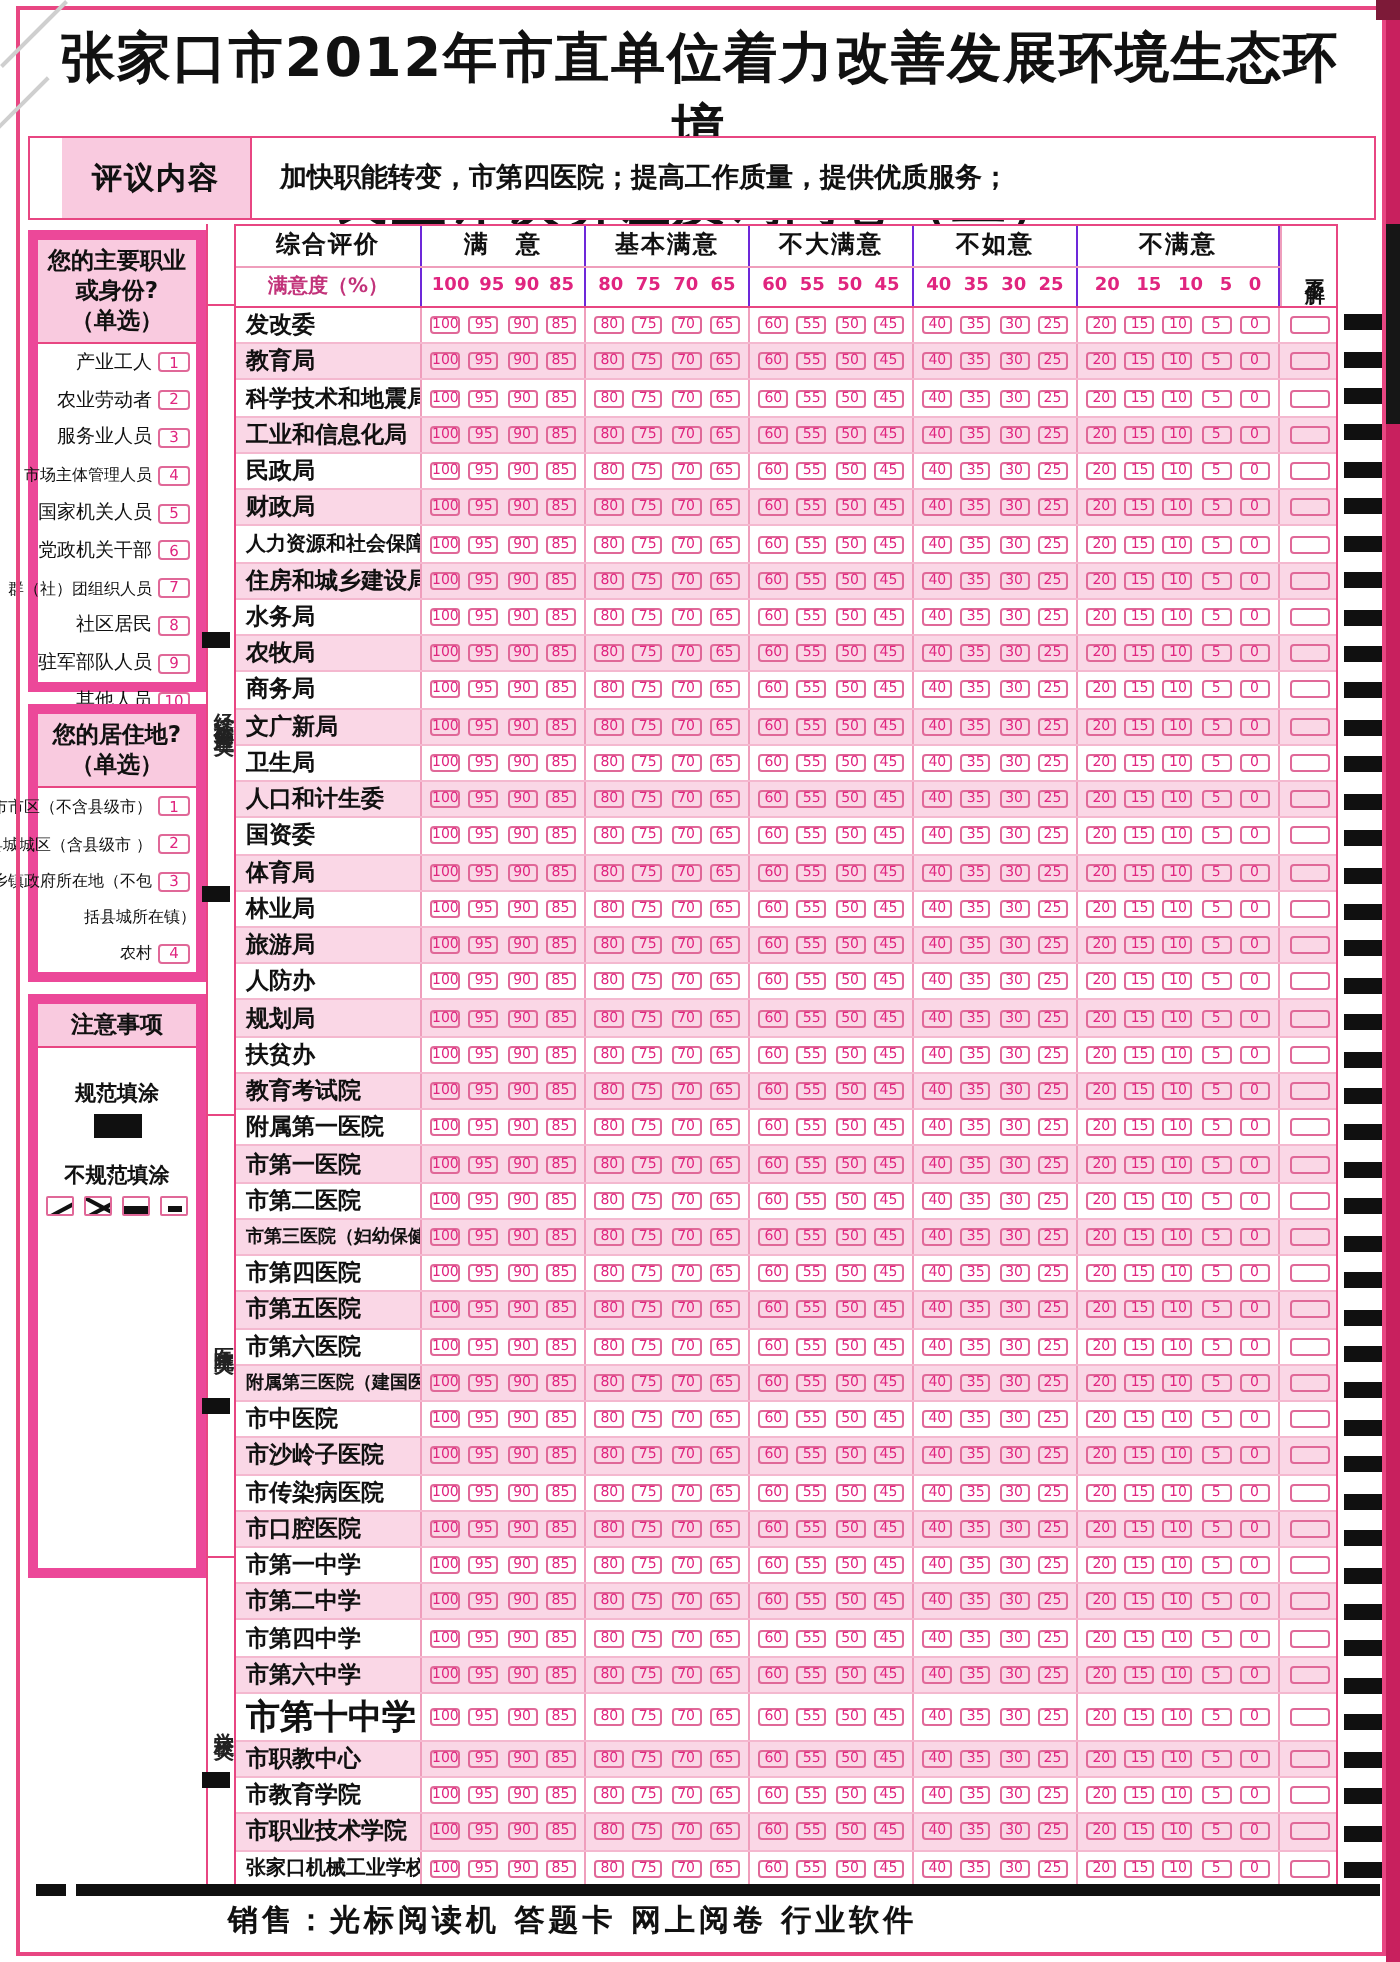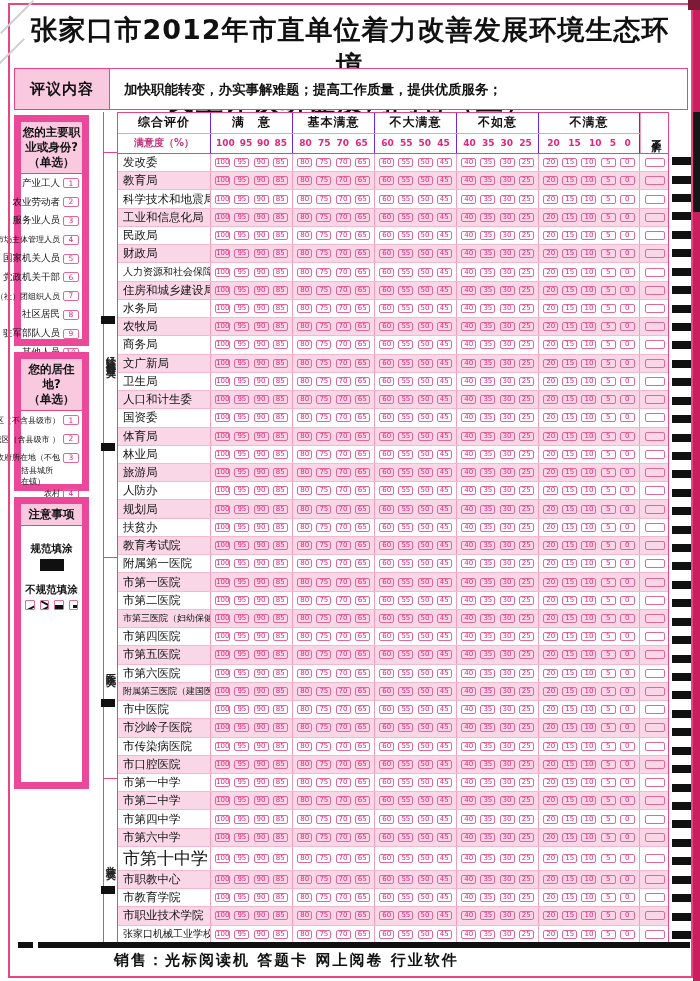--- a/index.html
+++ b/index.html
@@ -14,44 +14,44 @@
   .corner-line{position:absolute;height:2px;background:#cfcfcf;z-index:9;}
   .cl1{width:46px;left:-6px;top:16px;transform:rotate(-45deg);}
   .cl2{width:40px;left:-10px;top:52px;transform:rotate(-45deg);}
 
   
   .title{position:absolute;left:30px;right:30px;top:12px;text-align:center;
          font-weight:bold;font-size:27px;line-height:36px;letter-spacing:1px;}
 
   
   .review-band{position:absolute;left:14px;top:68px;width:674px;height:42px;
-               border:1px solid #e84682;display:flex;background:#fff;box-sizing:border-box;}
+               border:1px solid #e84682;display:flex;background:#fff;box-sizing:border-box;padding-left:16px;}
   .review-label{width:94px;border-right:1px solid #e84682;background:#f9cadf;
                 display:flex;align-items:center;justify-content:center;
                 font-weight:bold;font-size:15px;letter-spacing:1px;}
   .review-text{flex:1;display:flex;flex-direction:column;justify-content:center;
                padding-left:14px;font-weight:bold;font-size:13.5px;line-height:19px;}
 
   
-  .sbox{position:absolute;left:14px;width:75px;border:7px solid #ec4899;
+  .sbox{position:absolute;left:14px;width:89px;border:5px solid #ec4899;
         background:#fff;box-sizing:border-box;}
   .sbox-head{background:#f9cadf;border-bottom:1px solid #e84682;text-align:center;
              font-weight:bold;font-size:11.5px;line-height:15px;padding:3px 1px;}
   .occupation-box{top:115px;height:231px;}
   .residence-box{top:352px;height:139px;}
   .notes-box{top:497px;height:292px;}
   .suggest-box{top:797px;height:138px;background:#f9cadf;}
   .opt{display:flex;justify-content:flex-end;align-items:center;gap:3px;
        padding:0 3px 0 1px;height:18.8px;}
   .opt-label{font-size:9.5px;white-space:nowrap;}
   .bub{box-sizing:border-box;border:1px solid #e06898;border-radius:2px;background:transparent;
        color:#e0257f;display:flex;align-items:center;justify-content:center;
        font-size:7px;line-height:1;}
   .opt-bub{width:16px;height:10px;flex:0 0 16px;font-size:7.5px;}
-  .wrap-line{display:flex;justify-content:flex-end;padding-right:22px;height:17px;
+  .wrap-line{display:flex;justify-content:flex-end;height:17px;
              align-items:center;font-size:9.5px;}
   .notes-body{padding:4px 4px 0 4px;}
   .notes-body p{margin:0 0 2px 0;font-size:10px;line-height:15.5px;text-indent:1.6em;
                 font-weight:bold;letter-spacing:0.3px;}
   .fill-demo{ text-align:center;font-weight:bold;font-size:10.5px;margin-top:12px;}
   .good-box{width:24px;height:12px;background:#101010;margin:3px auto 4px auto;}
   .bad-row{display:flex;justify-content:center;gap:5px;margin-top:3px;}
   .bad-ex{position:relative;width:18px;height:10px;border:1px solid #e06898;border-radius:1px;
           box-sizing:border-box;overflow:hidden;}
   .bad-ex .diag{position:absolute;left:-2px;top:4px;width:22px;height:1.6px;background:#111;
@@ -92,21 +92,21 @@
   .unknown-head{width:30px;flex:0 0 30px;display:flex;align-items:center;justify-content:center;
                 border-left:1px solid #ef9ebc;}
   .unknown-label{writing-mode:vertical-rl;text-orientation:upright;font-weight:bold;
                  font-size:10px;line-height:1;letter-spacing:1px;}
   .tbody{flex:1;display:flex;flex-direction:column;}
   .trow{flex:1;display:flex;border-bottom:1px solid #f4b8cf;box-sizing:border-box;}
   .trow:last-child{border-bottom:none;}
   .trow.pink{background:#fad7e6;}
   .cell{box-sizing:border-box;border-right:1px solid #ef9ebc;display:flex;
         align-items:center;}
-  .name-cell{padding-left:5px;font-weight:normal;font-size:11.5px;white-space:nowrap;overflow:hidden;}
+  .name-cell{padding-left:5px;font-weight:bold;font-size:11.5px;white-space:nowrap;overflow:hidden;}
   .grp-cell{justify-content:space-evenly;}
   .score-bub{width:15px;height:9px;flex:0 0 15px;}
   .unk-cell{width:30px;flex:0 0 30px;justify-content:center;border-right:none;}
   .unk-bub{width:20px;height:9px;flex:0 0 20px;}
 
   
   .marks-col{position:absolute;left:672px;top:152px;width:22px;height:792px;
              display:flex;flex-direction:column;}
   .mark{flex:1;display:flex;align-items:center;}
   .mark i{display:block;width:22px;height:8px;background:#101010;}
@@ -128,21 +128,21 @@
   <div class="corner-line cl2"></div>
 
   <div class="title">
     <div>张家口市2012年市直单位着力改善发展环境生态环境</div>
     <div>民主评议听证质询问卷（二）</div>
   </div>
 
   <div class="review-band">
     <div class="review-label">评议内容</div>
     <div class="review-text">
-      <div>加快职能转变，办实事解难题；提高工作质量，提供优质服务；</div>
+      <div>加快职能转变，市第四医院；提高工作质量，提供优质服务；</div>
     </div>
   </div>
 
   <div class="sbox occupation-box">
     <div class="sbox-head">
       <div>您的主要职业或身份?</div>
       <div>（单选）</div>
     </div>
     <div>
         <div class="opt">

